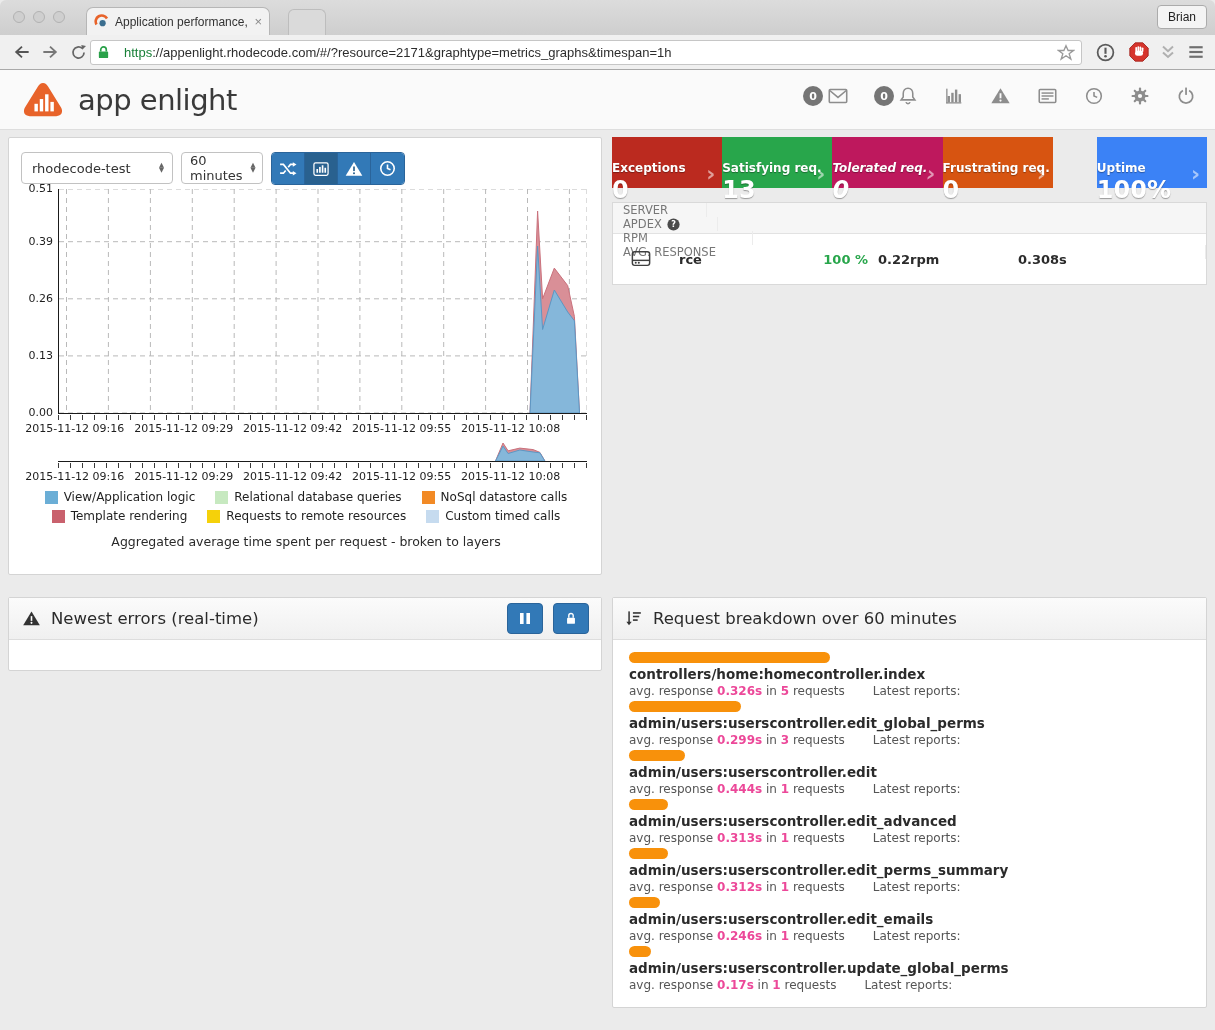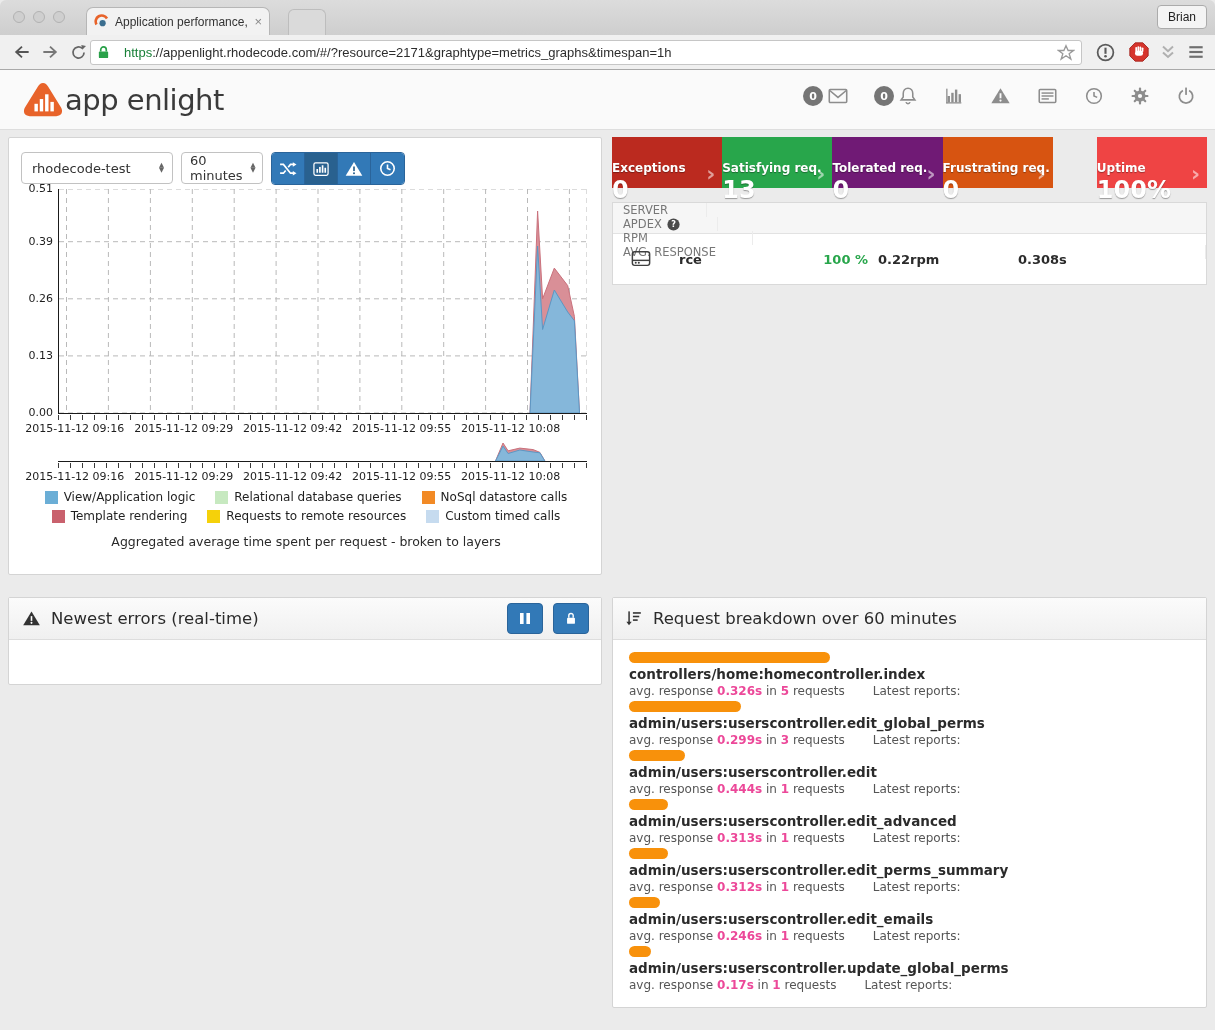--- a/index.html
+++ b/index.html
@@ -30,21 +30,21 @@
     border:1px solid #c6c6c6; border-radius:3px; display:flex; align-items:center; padding:0 6px;
     font-family:"Liberation Sans",sans-serif; font-size:13px; }
   .url-text { color:#2d2d2d; white-space:nowrap; overflow:hidden; flex:1; }
   .url-scheme { color:#188038;margin-left:8px; }
   .chrome-ext { position:absolute; display:flex; align-items:center; justify-content:center;
     width:26px; height:26px; top:4px; }
 
   
   .app-header { position:absolute; left:0; top:70px; width:1215px; height:60px; background:#fafafa;
     border-bottom:1px solid #dedede; }
-  .logo { position:absolute; left:22px; top:11px; display:flex; align-items:center; gap:1px; }
+  .logo { position:absolute; left:22px; top:11px; display:flex; align-items:center; gap:14px; }
   .logo-text { font-size:29px; color:#3a3a3a; letter-spacing:-0.5px; }
   .header-icons { position:absolute; right:18px; top:15px; display:flex; align-items:center; gap:24px; }
   .hwrap { display:flex; align-items:center; }
   .badge { width:20px; height:20px; border-radius:50%; background:#757575; color:#fff; font-size:11px;
     font-weight:bold; display:flex; align-items:center; justify-content:center; margin-right:3px; }
 
   
   .panel { position:absolute; background:#fff; border:1px solid #d4d4d4; border-radius:2px; }
   .panel-hd { height:42px; background:linear-gradient(#fbfbfb,#f0f0f0); border-bottom:1px solid #ddd;
     display:flex; align-items:center; padding:0 12px; gap:9px; }
@@ -90,21 +90,21 @@
   .tbl-hd { display:flex; height:31px; background:#f6f6f6; border-bottom:1px solid #e2e2e2;flex-direction:column; }
   .tbl-hd > div { font-size:11.5px; color:#777; display:flex; align-items:center; gap:5px;
     border-right:1px solid #ececec; padding-left:10px; }
   .tbl-row { display:flex; height:50px; align-items:center; }
   .tbl-row > div { padding-left:10px; font-size:13px; font-weight:bold; color:#2b2b2b; }
   .c-ico { width:56px; justify-content:center; padding-left:0 !important; display:flex; }
   .c-server { width:94px; } .c-apdex { width:105px;text-align:right; } .c-rpm { width:140px; } .c-avg { flex:1; }
   .apdex-val { color:#28a64b !important; }
 
   
-  #errors-panel { left:8px; top:597px; width:594px; height:88px; }
+  #errors-panel { left:8px; top:597px; width:594px; height:74px; }
   #errors-panel .panel-hd { justify-content:flex-start; }
   .hd-btns { margin-left:auto; display:flex; gap:10px; }
 
   
   #breakdown-panel { left:612px; top:597px; width:595px; height:411px; }
   .br-rows { padding:12px 16px 0 16px; }
   .br-row { height:49px; position:relative; }
   .br-bar { height:11px; border-radius:6px; }
   .br-name { font-size:13.5px; font-weight:bold; color:#2b2b2b; margin-top:3px; white-space:nowrap; }
   .br-stats { font-size:12px; color:#555; margin-top:2px; }
@@ -404,31 +404,31 @@
   <div class="tile" style="background: rgb(187, 42, 31);">
     <div class="tile-label">Exceptions</div>
     <div class="tile-value">0</div>
     <div class="tile-chev">›</div>
   </div>
   <div class="tile" style="background: rgb(40, 166, 75);">
     <div class="tile-label">Satisfying req.</div>
     <div class="tile-value">13</div>
     <div class="tile-chev">›</div>
   </div>
-  <div class="tile" style="background: #701a75;">
+  <div class="tile" style="background: #be185d; font-style: italic;">
     <div class="tile-label">Tolerated req.</div>
     <div class="tile-value">0</div>
     <div class="tile-chev">›</div>
   </div>
   <div class="tile" style="background: rgb(215, 84, 17);">
     <div class="tile-label">Frustrating req.</div>
     <div class="tile-value">0</div>
     <div class="tile-chev">›</div>
   </div>
-  <div class="tile" style="background: #ef4444; margin-left: 44px;">
+  <div class="tile" style="background: #3b82f6; margin-left: 44px;">
     <div class="tile-label">Uptime</div>
     <div class="tile-value">100%</div>
     <div class="tile-chev">›</div>
   </div>
 </div>
 
 <div id="server-table">
   <div class="tbl-hd">
     <div class="c-ico"></div>
     <div class="c-server">SERVER</div>

